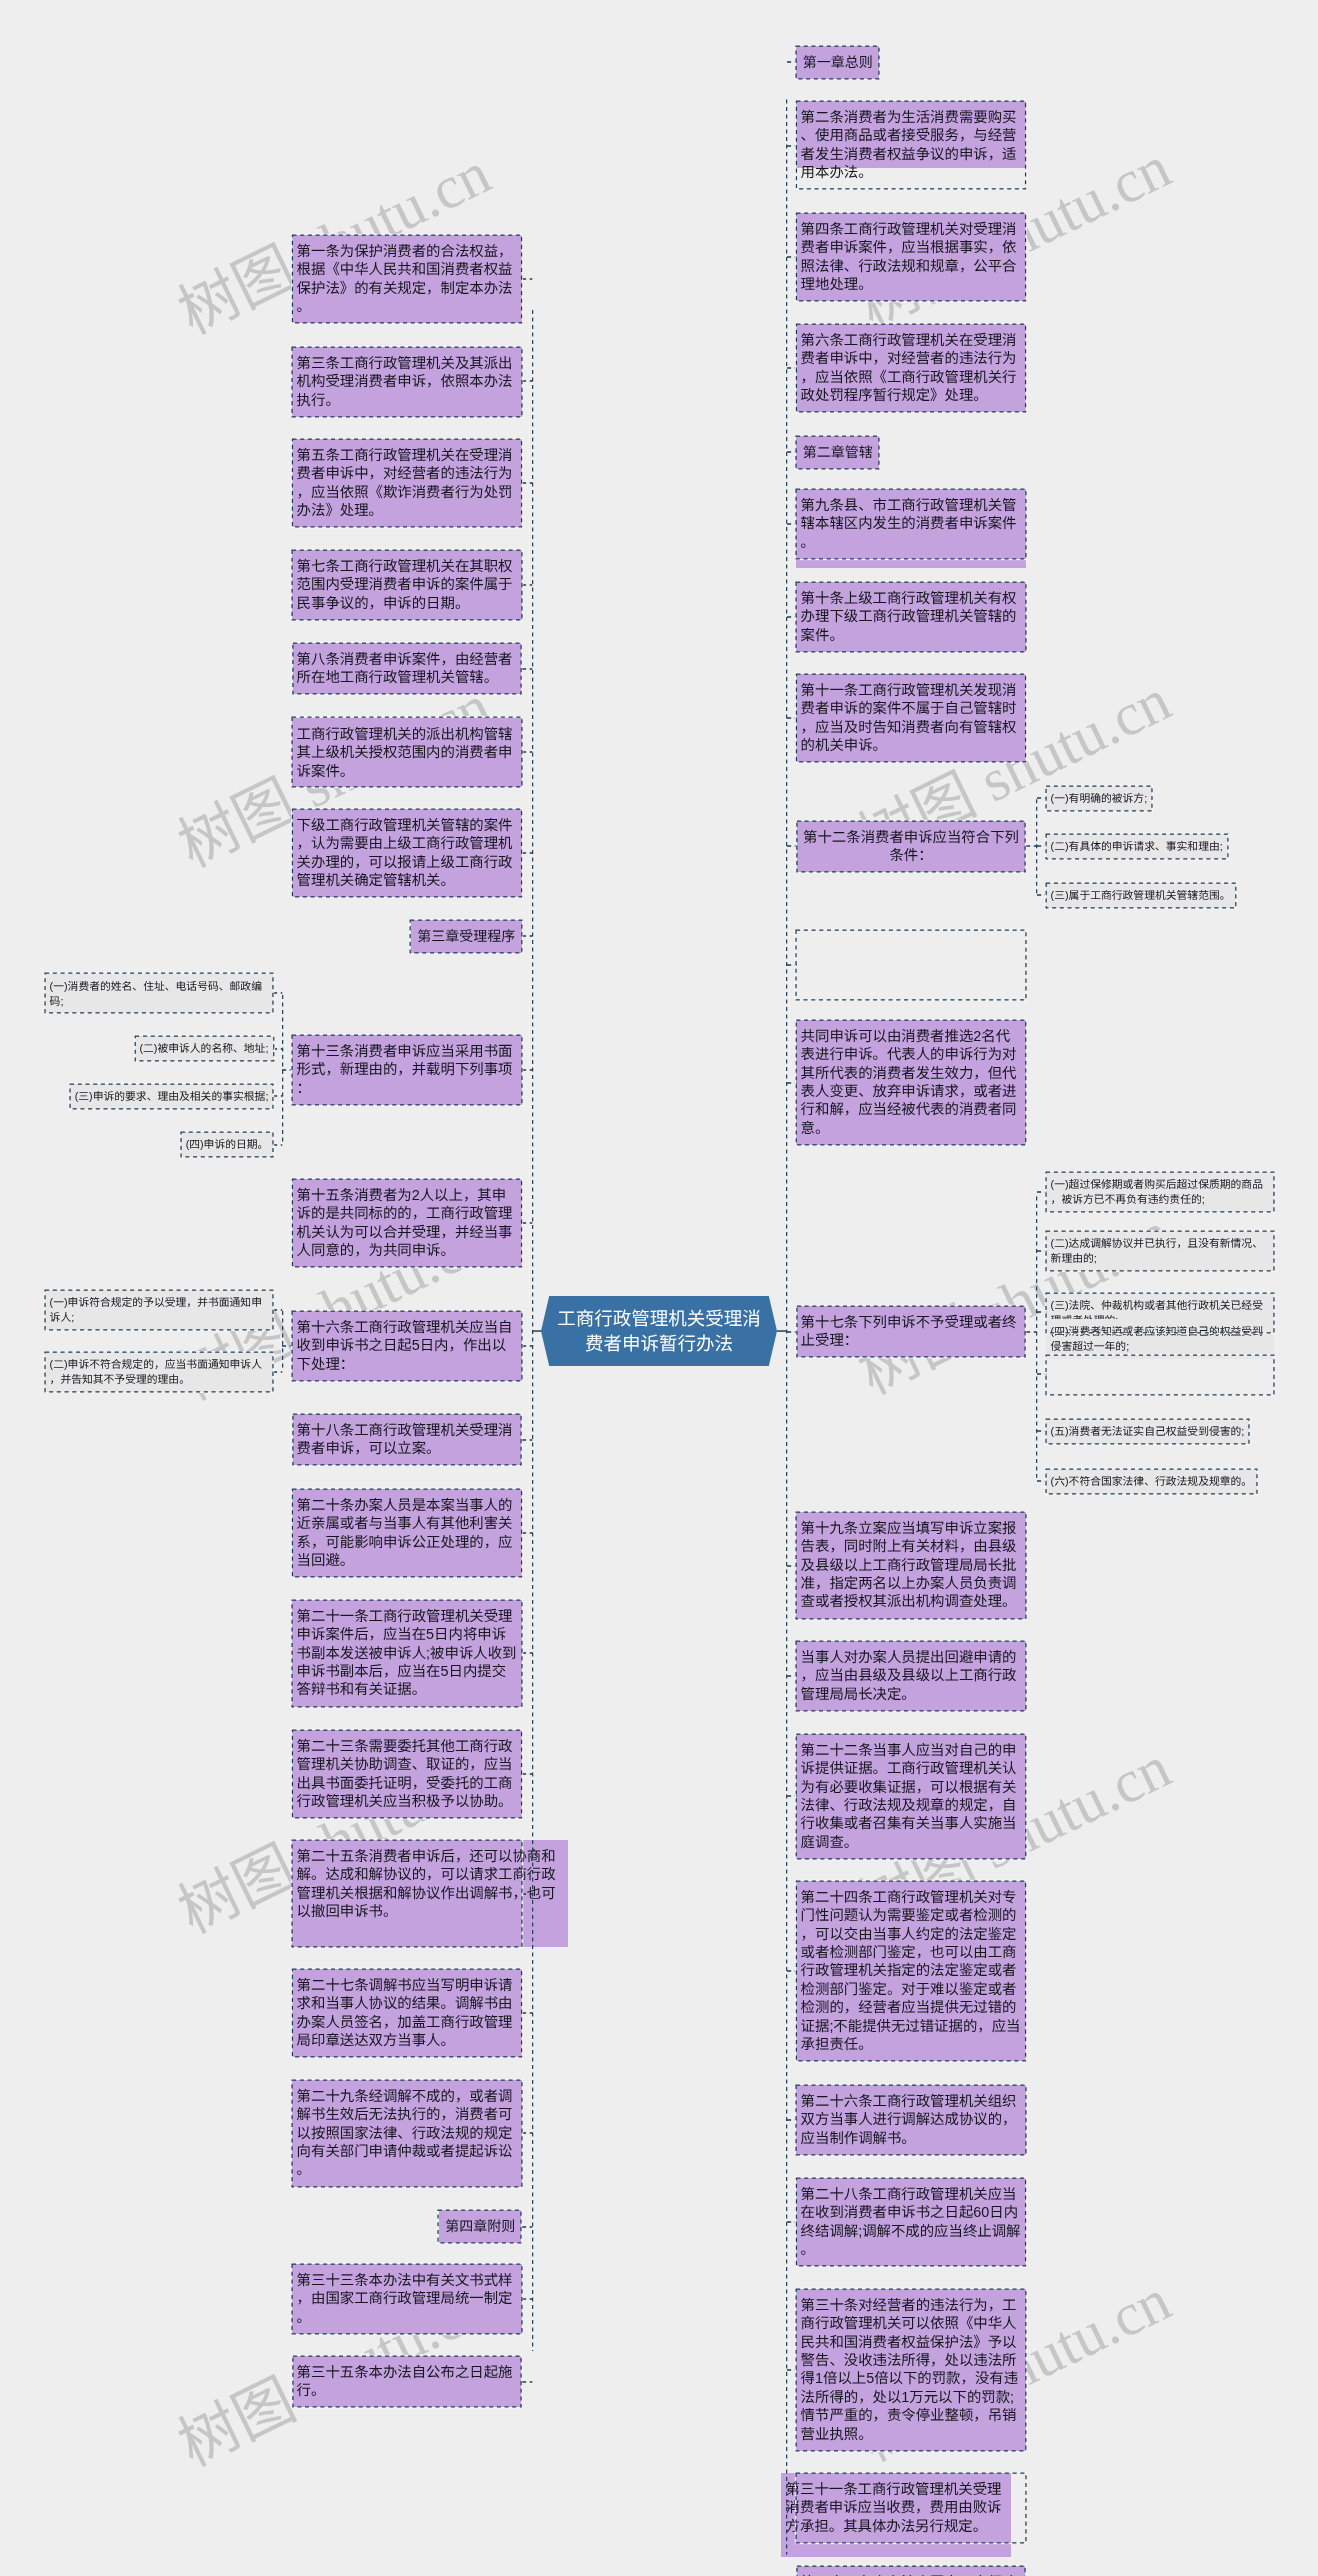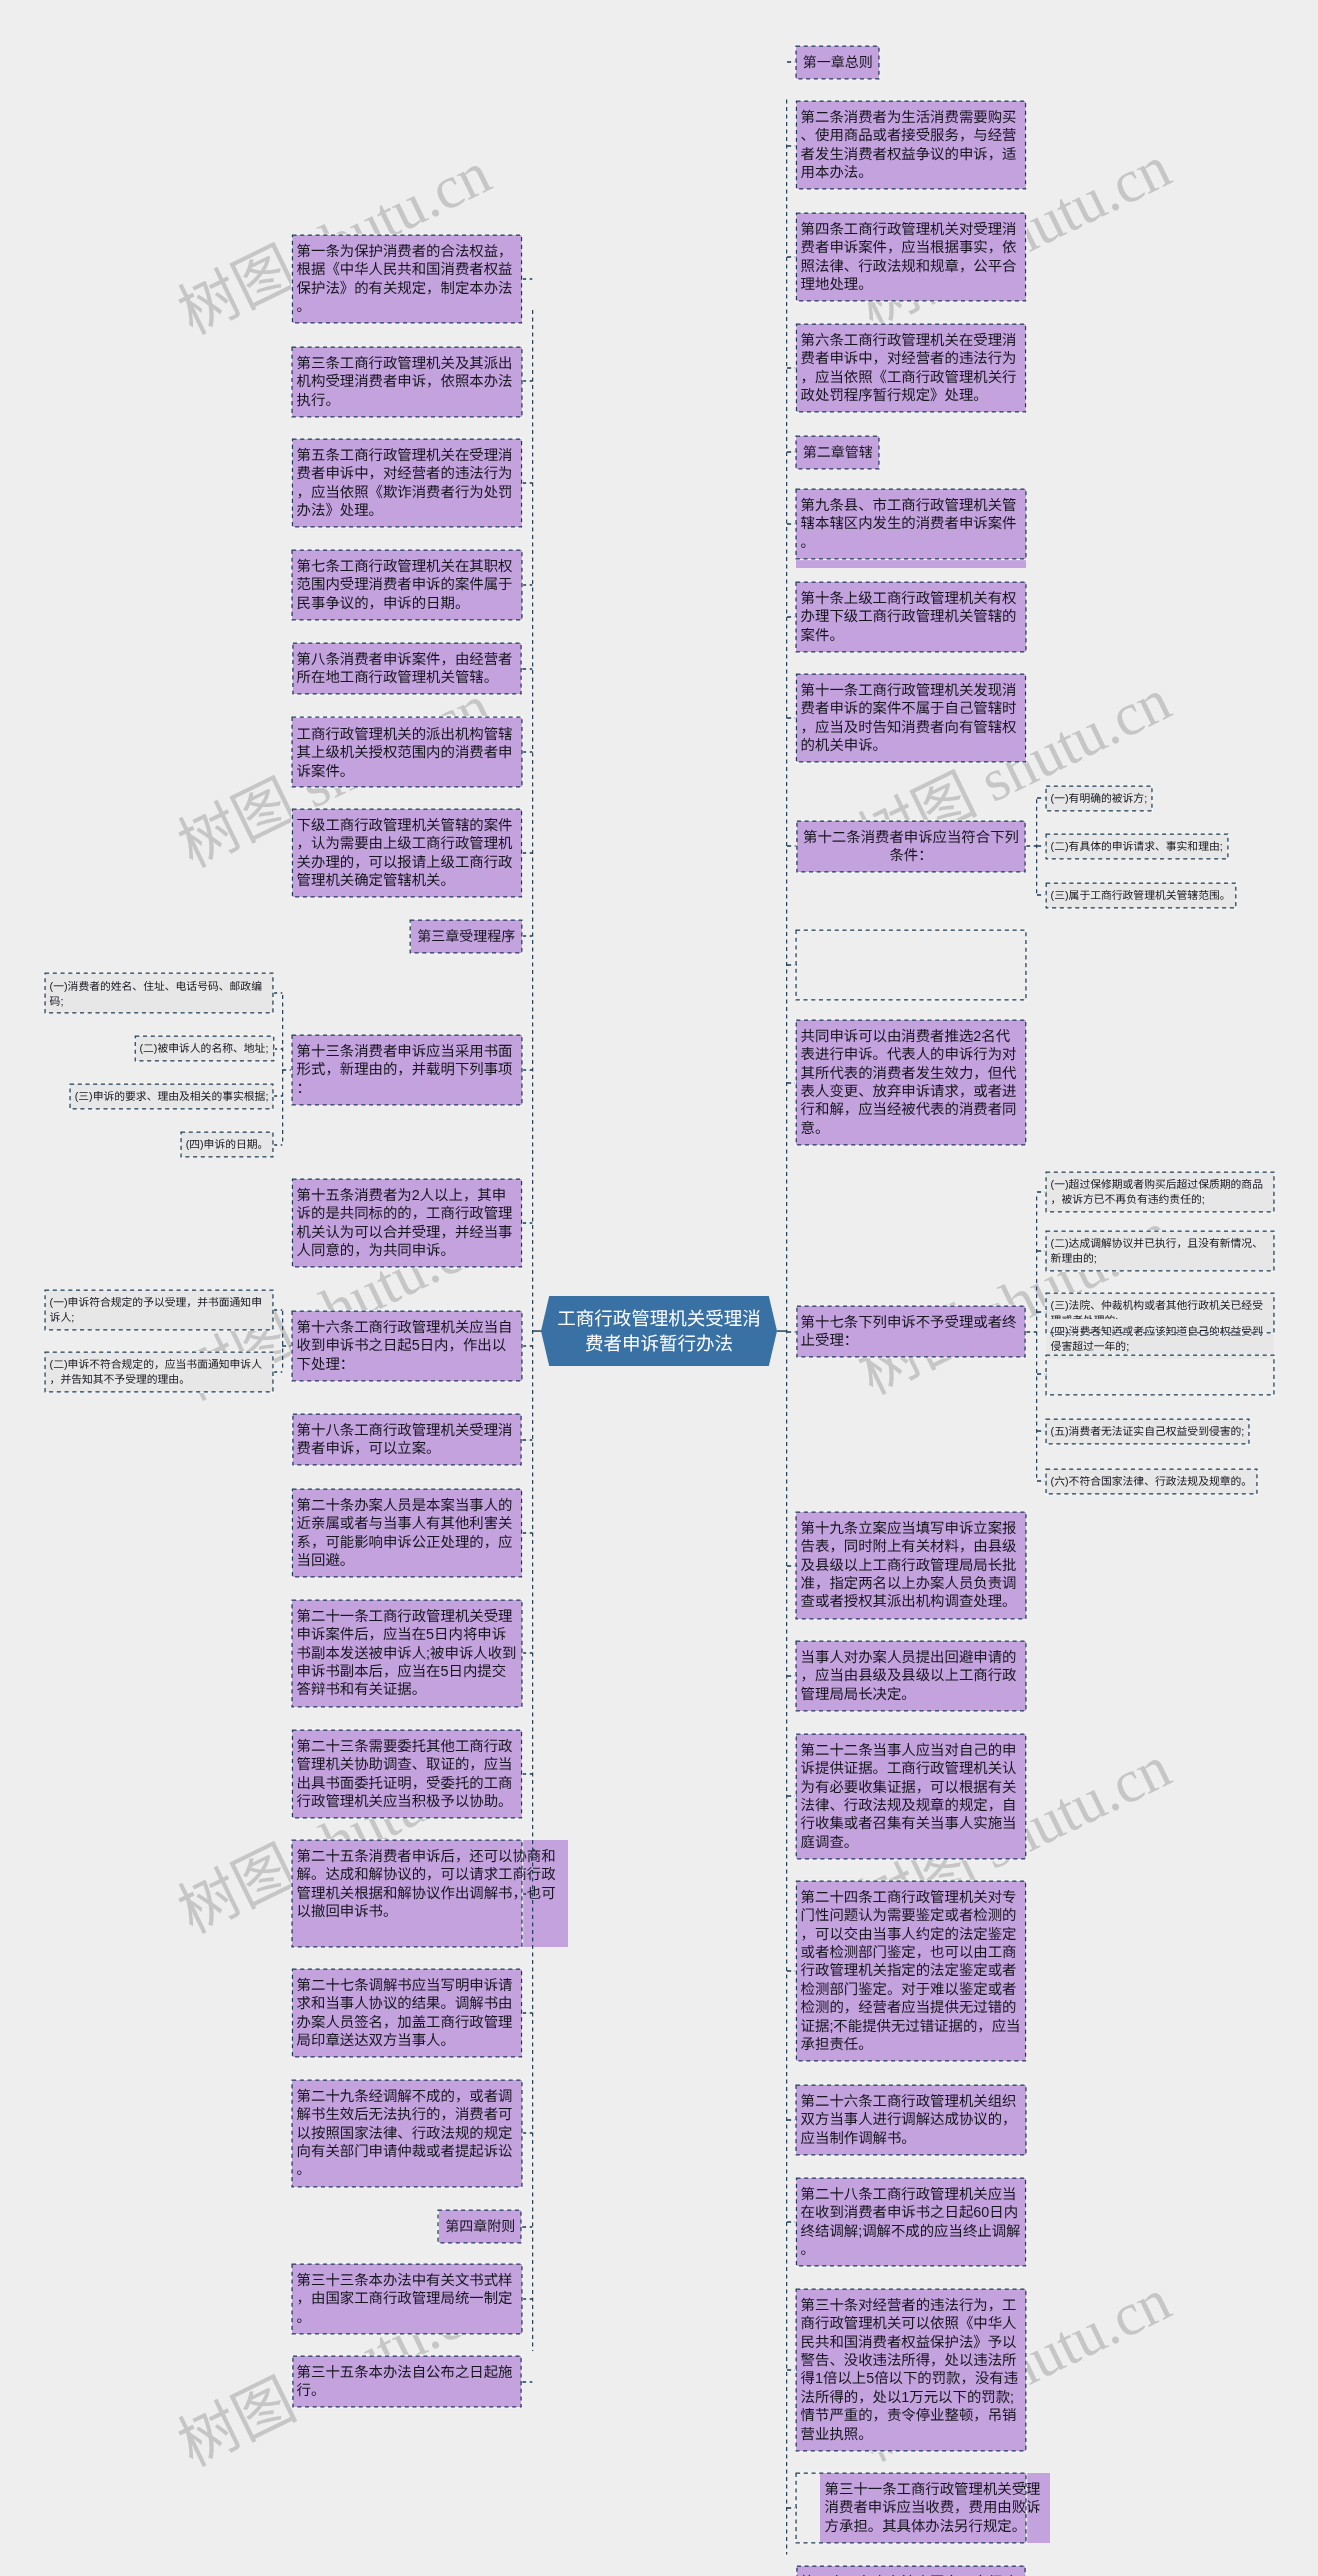--- a/index.html
+++ b/index.html
@@ -361,21 +361,21 @@
         <rect x="2" y="2" width="442" height="76.796875"></rect>
       </svg>
     </div>
   <div id="right-branch-layer">
       <div class="branch head" style="top: 46px; height: 33px; white-space: nowrap; left: 796px;">第一章总则</div>
       <div class="stub" style="top: 61px; left: 787px; width: 9.8px;">
         <svg width="9.8" height="2.1" viewBox="0 0 19 4">
           <line x1="0" y1="2" x2="19" y2="2"></line>
         </svg>
       </div>
-      <div class="branch" style="top: 101px; height: 88px; width: 230px; left: 796px;">第二条消费者为生活消费需要购买、使用商品或者接受服务，与经营者发生消费者权益争议的申诉，适用本办法。</div>
+      <div class="branch" style="top: 101px; height: 67px; width: 230px; left: 796px;">第二条消费者为生活消费需要购买、使用商品或者接受服务，与经营者发生消费者权益争议的申诉，适用本办法。</div>
       <div class="stub" style="top: 145px; left: 787px; width: 9.8px;">
         <svg width="9.8" height="2.1" viewBox="0 0 19 4">
           <line x1="0" y1="2" x2="19" y2="2"></line>
         </svg>
       </div>
       <div class="branch" style="top: 213px; height: 88px; width: 230px; left: 796px;">第四条工商行政管理机关对受理消费者申诉案件，应当根据事实，依照法律、行政法规和规章，公平合理地处理。</div>
       <div class="stub" style="top: 256px; left: 787px; width: 9.8px;">
         <svg width="9.8" height="2.1" viewBox="0 0 19 4">
           <line x1="0" y1="2" x2="19" y2="2"></line>
         </svg>
@@ -542,21 +542,21 @@
         <svg width="9.8" height="2.1" viewBox="0 0 19 4">
           <line x1="0" y1="2" x2="19" y2="2"></line>
         </svg>
       </div>
       <div class="branch" style="top: 2289px; height: 162px; width: 230px; left: 796px;">第三十条对经营者的违法行为，工商行政管理机关可以依照《中华人民共和国消费者权益保护法》予以警告、没收违法所得，处以违法所得1倍以上5倍以下的罚款，没有违法所得的，处以1万元以下的罚款;情节严重的，责令停业整顿，吊销营业执照。</div>
       <div class="stub" style="top: 2369px; left: 787px; width: 9.8px;">
         <svg width="9.8" height="2.1" viewBox="0 0 19 4">
           <line x1="0" y1="2" x2="19" y2="2"></line>
         </svg>
       </div>
-      <div class="branch" style="top: 2473px; height: 70px; width: 230px; left: 820px;">第三十一条工商行政管理机关受理消费者申诉应当收费，费用由败诉方承担。其具体办法另行规定。</div>
+      <div class="branch" style="top: 2473px; height: 84px; width: 230px; left: 781px;">第三十一条工商行政管理机关受理消费者申诉应当收费，费用由败诉方承担。其具体办法另行规定。</div>
       <div class="stub" style="top: 2507px; left: 787px; width: 9.8px;">
         <svg width="9.8" height="2.1" viewBox="0 0 19 4">
           <line x1="0" y1="2" x2="19" y2="2"></line>
         </svg>
       </div>
       <div class="branch" style="top: 2566px; height: 51px; width: 230px; left: 796px;">第三十四条本办法由国家工商行政管理局负责解释。</div>
       <div class="spine" style="left: 786px; top: 62px; height: 2530px;">
         <svg width="1.5" height="2530" viewBox="0 0 3 4910.19">
           <line x1="1.3" y1="0" x2="1.3" y2="4910.200000000001"></line>
         </svg>

